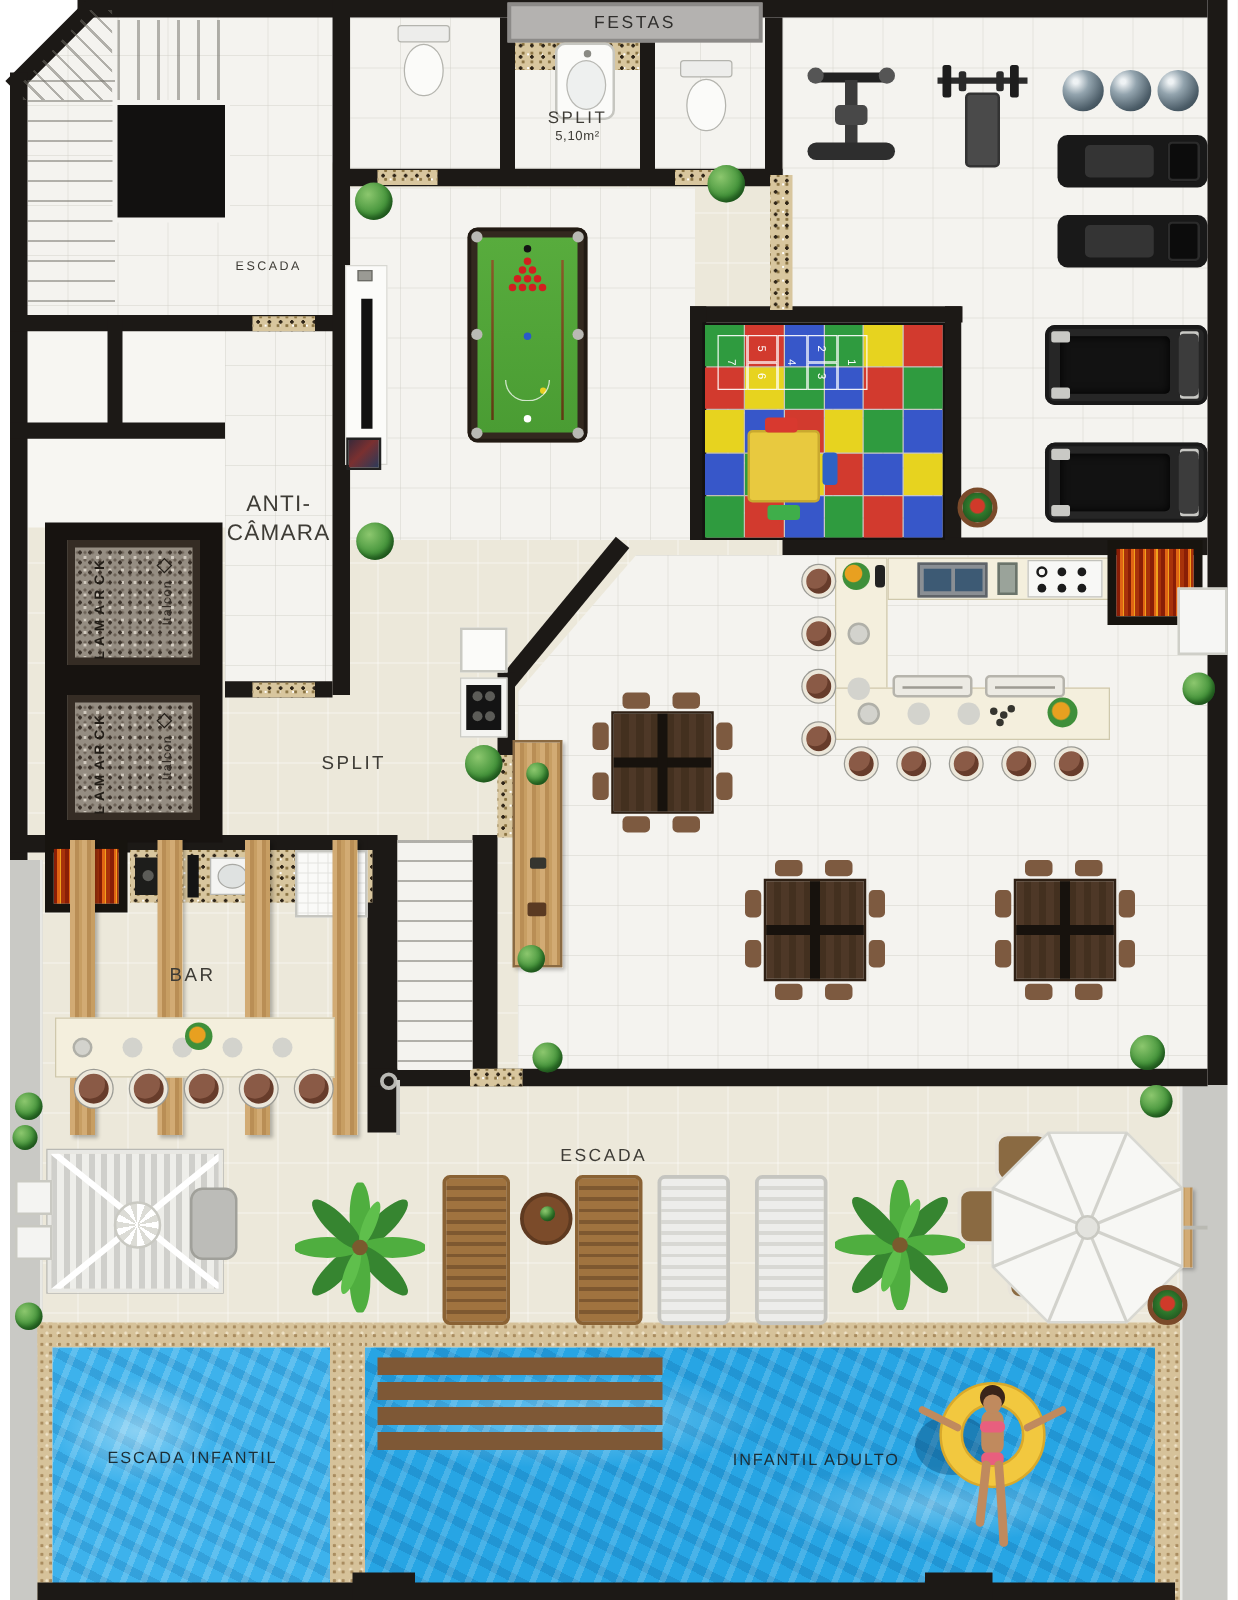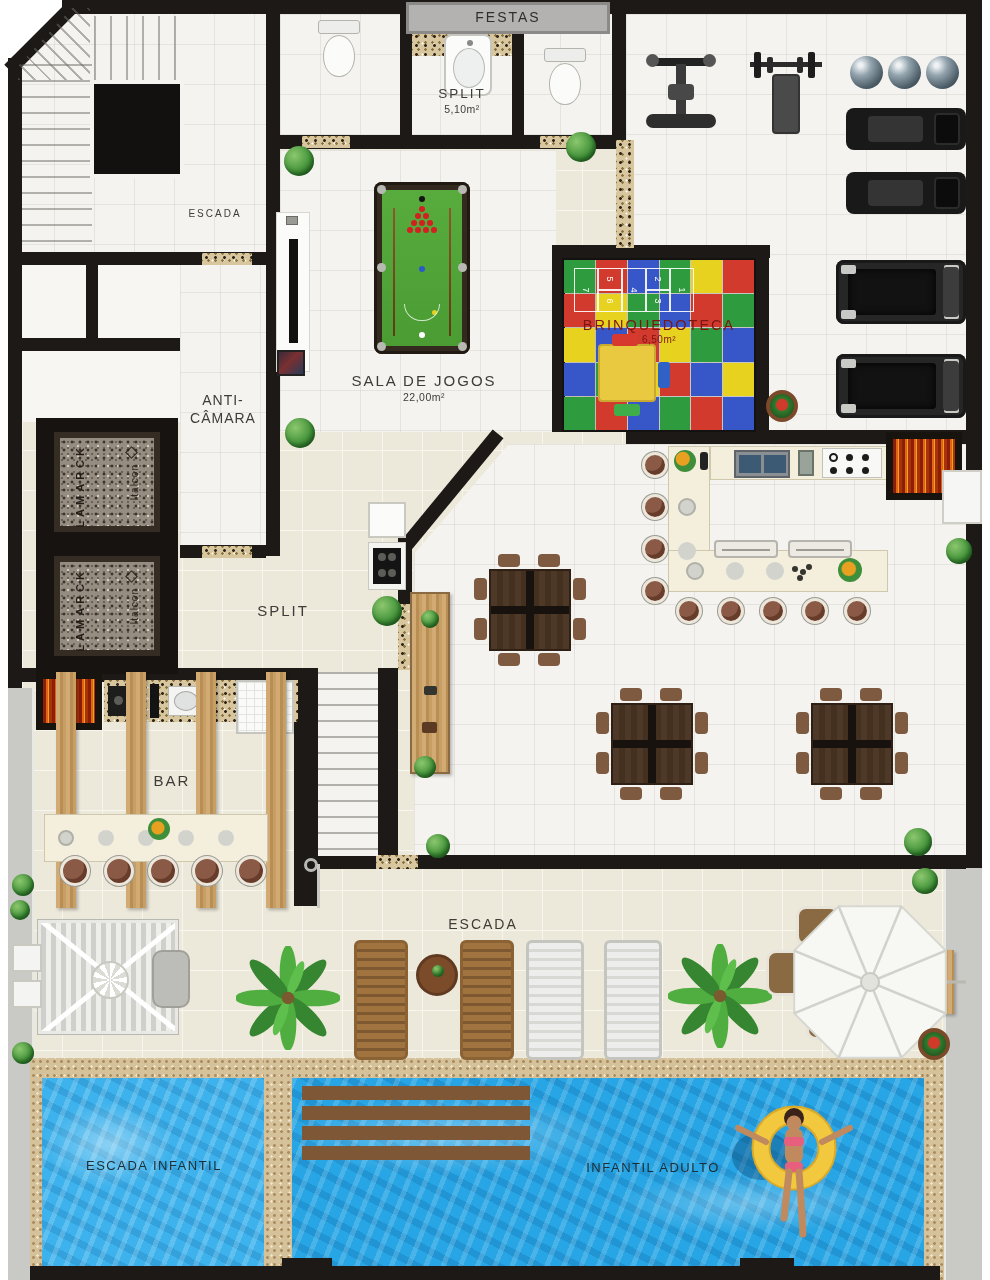--- a/index.html
+++ b/index.html
@@ -238,24 +238,20 @@
     <div class="abs" style="left:45px;top:24px;width:6px;height:6px;border-radius:50%;background:#d21f1f;box-shadow:-4px 7px 0 #d21f1f,4px 7px 0 #d21f1f,-8px 14px 0 #d21f1f,0 14px 0 #d21f1f,8px 14px 0 #d21f1f,-12px 21px 0 #d21f1f,-4px 21px 0 #d21f1f,4px 21px 0 #d21f1f,12px 21px 0 #d21f1f;"></div>
     <div class="abs" style="left:45px;top:84px;width:6px;height:6px;border-radius:50%;background:#2a5ac8;"></div>
     <div class="abs" style="left:58px;top:128px;width:5px;height:5px;border-radius:50%;background:#e8d020;"></div>
     <div class="abs" style="left:45px;top:150px;width:6px;height:6px;border-radius:50%;background:#fff;"></div>
     <div class="abs" style="left:30px;top:122px;width:36px;height:17px;border:1px solid rgba(255,255,255,.75);border-top:none;border-radius:0 0 36px 36px;"></div>
     <div class="cue" style="left:19px;top:26px;"></div>
     <div class="cue" style="left:75px;top:26px;"></div>
   </div>
   <div class="bush" style="left:284px;top:146px;width:30px;height:30px;"></div>
   <div class="bush" style="left:285px;top:418px;width:30px;height:30px;"></div>
-  <div class="room-label" style="left:344px;top:372px;width:160px;">
-    <span>SALA DE JOGOS</span>
-    <span class="sub">22,00m²</span>
-  </div>
 
   <div class="abs mat" style="left:562px;top:258px;width:194px;height:174px;">
       <div class="mat-cell" style="background: rgb(47, 155, 63);"></div>
       <div class="mat-cell" style="background: rgb(210, 58, 46);"></div>
       <div class="mat-cell" style="background: rgb(55, 87, 201);"></div>
       <div class="mat-cell" style="background: rgb(47, 155, 63);"></div>
       <div class="mat-cell" style="background: rgb(231, 211, 31);"></div>
       <div class="mat-cell" style="background: rgb(210, 58, 46);"></div>
       <div class="mat-cell" style="background: rgb(210, 58, 46);"></div>
       <div class="mat-cell" style="background: rgb(231, 211, 31);"></div>
@@ -306,37 +302,33 @@
         </div>
     </div>
     <div class="hs-cell" style="width:24px;">
         <span>1</span>
       </div>
   </div>
   <div class="abs" style="left:598px;top:344px;width:58px;height:58px;background:#e8c93f;border:2px solid #c9a92f;border-radius:4px;"></div>
   <div class="abs" style="left:612px;top:334px;width:26px;height:12px;background:#d8392f;border-radius:3px;"></div>
   <div class="abs" style="left:658px;top:362px;width:12px;height:26px;background:#2f62c4;border-radius:3px;"></div>
   <div class="abs" style="left:614px;top:404px;width:26px;height:12px;background:#3fae4a;border-radius:3px;"></div>
-  <div class="room-label" style="left:566px;top:316px;width:186px;font-size:14.5px;color:#7d1512;z-index:3;">
-    <span>BRINQUEDOTECA</span>
-    <span class="sub" style="font-size:10px;">6,50m²</span>
-  </div>
 
   <div class="abs" style="left:36px;top:418px;width:142px;height:256px;background:#171310;"></div>
   <div class="abs granite-gray" style="left:54px;top:432px;width:106px;height:100px;border:6px solid #352c24;">
     <div class="elev-brand" style="left:14px;top:6px;">LAMARCK</div>
     <div class="abs" style="right:18px;top:10px;width:9px;height:9px;border:1.5px solid #241f19;transform:rotate(45deg);"></div>
     <div class="elev-sub" style="right:14px;top:26px;">Italcon</div>
   </div>
   <div class="abs granite-gray" style="left:54px;top:556px;width:106px;height:100px;border:6px solid #352c24;">
     <div class="elev-brand" style="left:14px;top:6px;">LAMARCK</div>
     <div class="abs" style="right:18px;top:10px;width:9px;height:9px;border:1.5px solid #241f19;transform:rotate(45deg);"></div>
     <div class="elev-sub" style="right:14px;top:26px;">Italcon</div>
   </div>
-  <div class="room-label" style="left:180px;top:392px;width:86px;font-size:14px;letter-spacing:1px;">
+  <div class="room-label" style="left:180px;top:392px;width:86px;font-size:18px;letter-spacing:1px;">
     <span>ANTI-</span><br>
     <span>CÂMARA</span>
   </div>
 
   <div class="room-label" style="left:238px;top:602px;width:90px;">SPLIT</div>
   <div class="abs" style="left:368px;top:502px;width:38px;height:36px;background:#fbfbf9;border:2px solid #c9c9c2;"></div>
   <div class="abs" style="left:368px;top:542px;width:38px;height:48px;background:#f4f4f1;border:1.5px solid #c9c9c2;">
     <div class="abs" style="left:4px;top:5px;width:28px;height:36px;background:#141414;"></div>
     <div class="abs" style="left:9px;top:10px;width:8px;height:8px;border-radius:50%;background:#5c5c58;box-shadow:10px 0 0 #5c5c58,0 16px 0 #5c5c58,10px 16px 0 #5c5c58;"></div>
   </div>
@@ -410,21 +402,21 @@
   </div>
   <div class="abs" style="left:150px;top:684px;width:9px;height:34px;background:#141414;"></div>
   <div class="abs" style="left:168px;top:686px;width:36px;height:30px;background:#f4f4f2;border:1.5px solid #b9b9b4;">
     <div class="abs" style="left:5px;top:4px;width:24px;height:20px;background:#dfe2e1;border:1px solid #a9a9a4;border-radius:50%;"></div>
   </div>
   <div class="abs" style="left:236px;top:680px;width:58px;height:54px;background-color:#fafaf8;border:2px solid #c6c6c0;background-image:linear-gradient(#e3e3df 1px,transparent 1px),linear-gradient(90deg,#e3e3df 1px,transparent 1px);background-size:8px 8px;"></div>
   <div class="abs woodv" style="left:56px;top:672px;width:20px;height:236px;"></div>
   <div class="abs woodv" style="left:126px;top:672px;width:20px;height:236px;"></div>
   <div class="abs woodv" style="left:196px;top:672px;width:20px;height:236px;"></div>
   <div class="abs woodv" style="left:266px;top:672px;width:20px;height:236px;"></div>
-  <div class="room-label" style="left:132px;top:772px;width:80px;">BAR</div>
+  <div class="room-label" style="left:114px;top:772px;width:80px;">BAR</div>
   <div class="cream" style="left:44px;top:814px;width:224px;height:48px;"></div>
   <div class="plate" style="left:58px;top:830px;width:16px;height:16px;box-shadow:40px 0 0 #d3d3cd,80px 0 0 #d3d3cd,120px 0 0 #d3d3cd,160px 0 0 #d3d3cd;"></div>
   <div class="abs" style="left:148px;top:818px;width:22px;height:22px;border-radius:50%;background:radial-gradient(circle at 45% 45%,#e8a020 35%,#3f8f3a 42% 72%,#c9c9c4);"></div>
   <div class="stool" style="left:60px;top:856px;width:30px;height:30px;"></div>
   <div class="stool" style="left:104px;top:856px;width:30px;height:30px;"></div>
   <div class="stool" style="left:148px;top:856px;width:30px;height:30px;"></div>
   <div class="stool" style="left:192px;top:856px;width:30px;height:30px;"></div>
   <div class="stool" style="left:236px;top:856px;width:30px;height:30px;"></div>
 
   <div class="room-label" style="left:428px;top:916px;width:110px;font-size:14px;">ESCADA</div>

